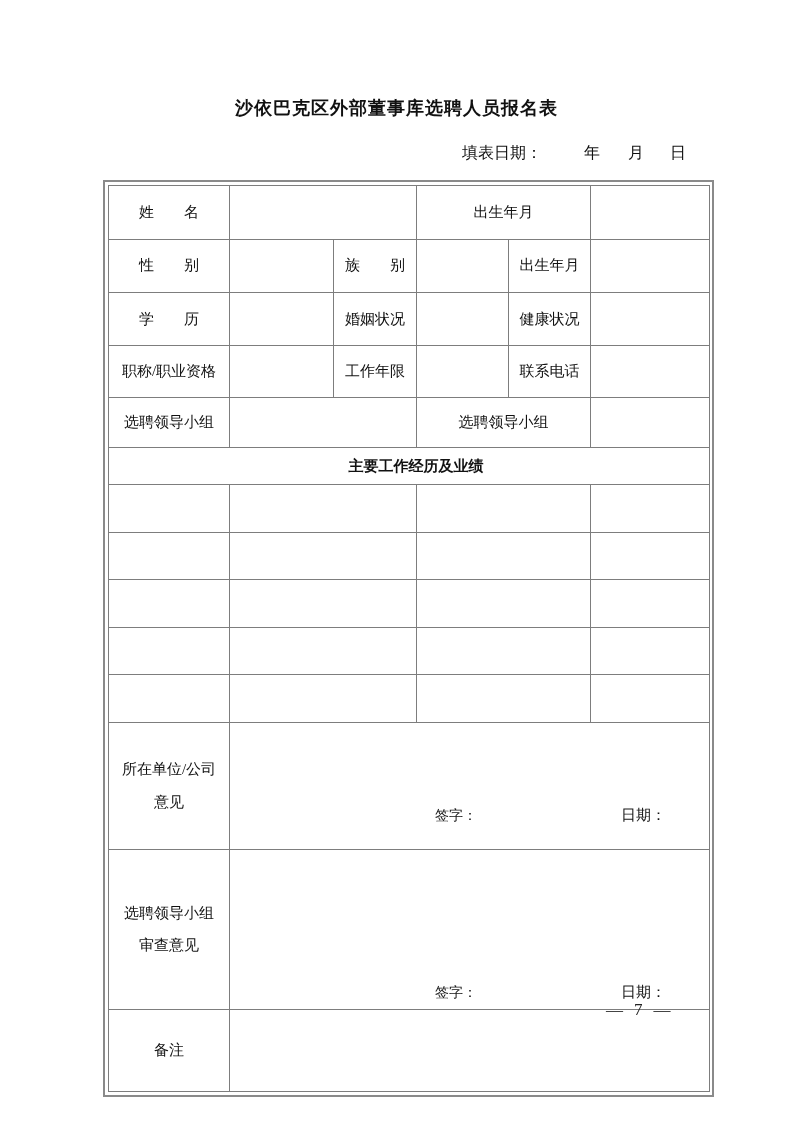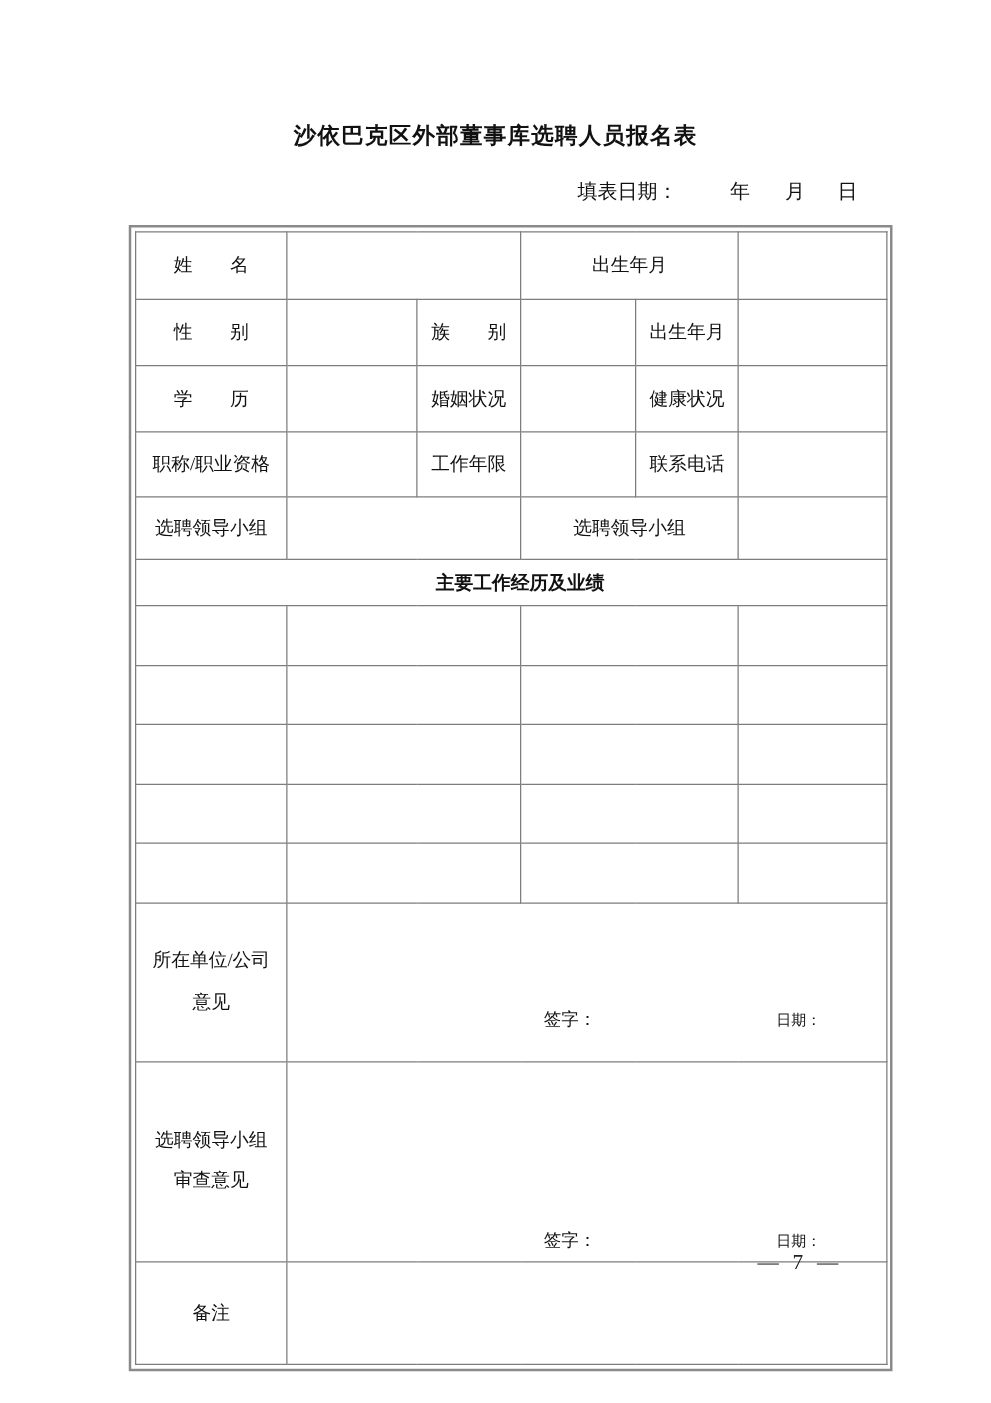--- a/index.html
+++ b/index.html
@@ -17,21 +17,21 @@
 
   .form-outer { position:absolute; left:103px; top:180px; width:611px; height:917px;
     border:2px solid #8a8a8a; padding:3px; }
   table.form { width:100%; height:100%; border-collapse:collapse; table-layout:fixed; }
   table.form td { border:1px solid #7d7d7d; font-size:15px; text-align:center;
     vertical-align:middle; overflow:hidden; }
   .sec-hdr { font-family:Liberation Serif, serif; font-weight:bold; font-size:15px;padding-left:14px; }
   .op-label { line-height:2.15; }
   .op-cell { position:relative; }
   .op-cell .sign { position:absolute; left:205px; font-size:14px; }
-  .op-cell .dat  { position:absolute; left:391px; font-size:12px;text-align:center; }
+  .op-cell .dat  { position:absolute; left:391px; font-size:15px;text-align:center; }
   .op-cell.unit .sign, .op-cell.unit .dat { bottom:24px; }
   .op-cell.cmte .sign, .op-cell.cmte .dat { bottom:7px; }
 
   .page-num { position:absolute; top:1000px; left:606px; font-size:17px;
     display:flex; align-items:center; gap:11px; color:#222; }
 </style>
 </head>
 <body>
 
 <div class="page">

